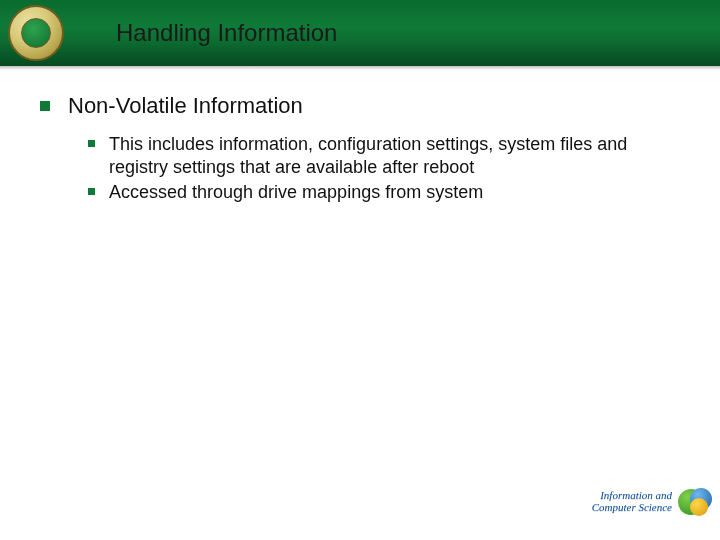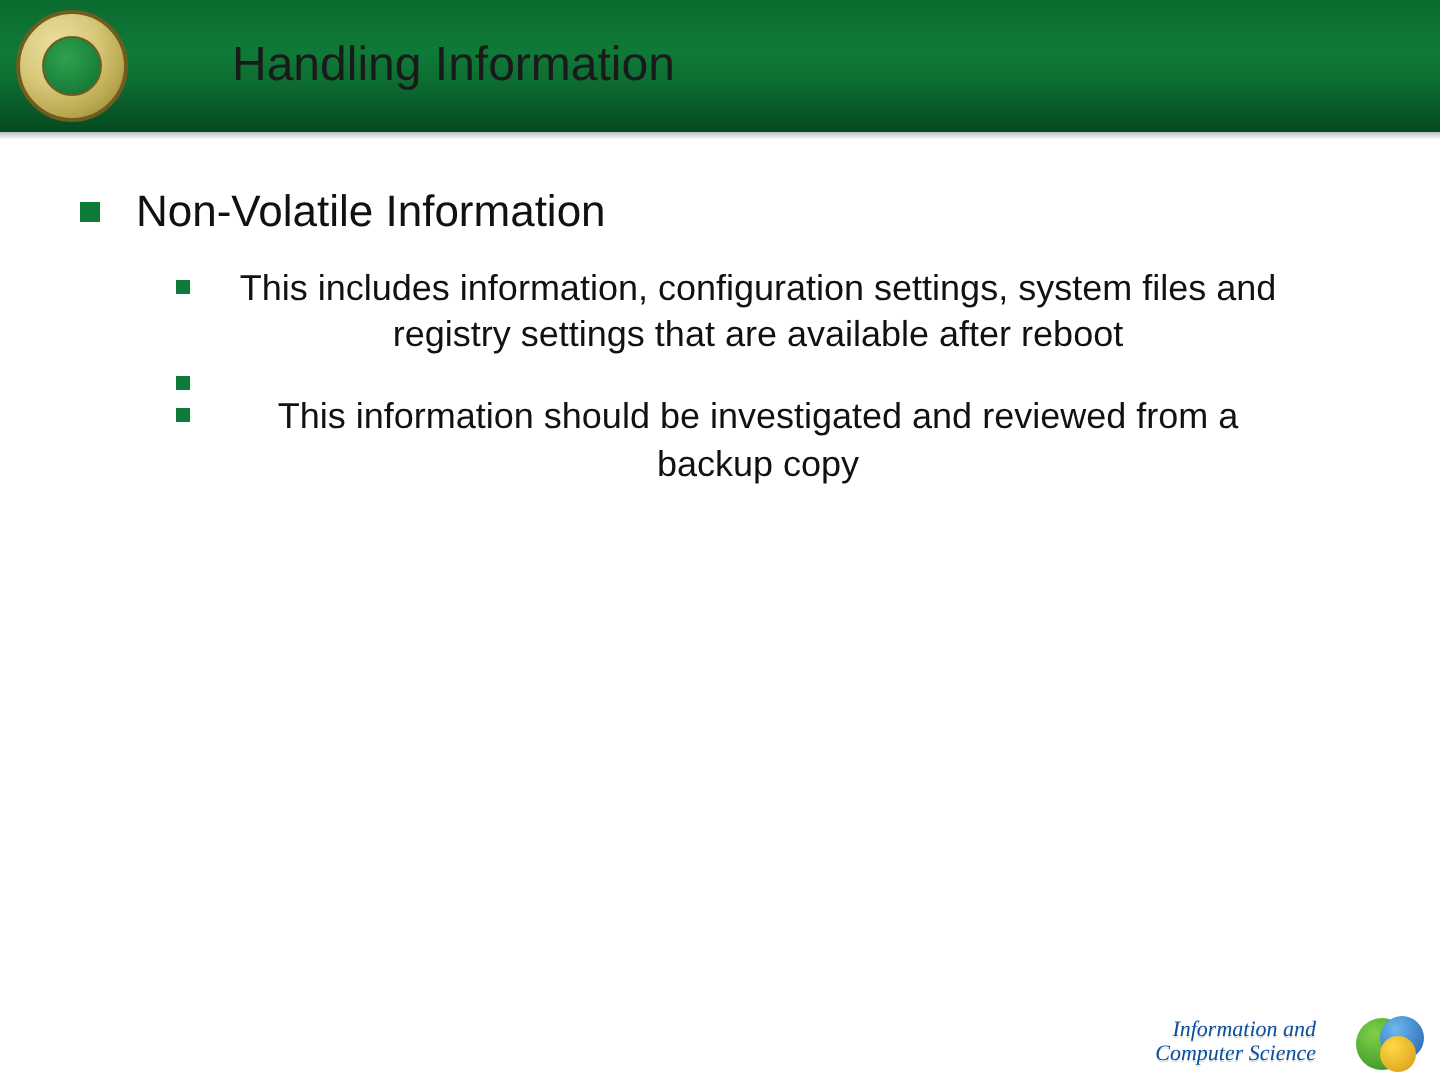--- a/index.html
+++ b/index.html
@@ -55,37 +55,37 @@
   .content {
     padding: 26px 40px 20px 40px;
     color: #111;
   }
   .bullet-row {
     display: flex;
     align-items: flex-start;
     margin-bottom: 10px;
   }
   .bullet-row.level0 { margin-left: 0; }
-  .bullet-row.level1 { margin-left: 48px; margin-bottom: 2px; text-align: center; }
+  .bullet-row.level1 { margin-left: 48px; margin-bottom: 2px; }
   .sq {
     flex: 0 0 auto;
     background: #0d7a38;
   }
   .sq.big { width: 10px; height: 10px; margin-top: 9px; margin-right: 18px; }
   .sq.small { width: 7px; height: 7px; margin-top: 7px; margin-right: 14px; }
   .l0-text { font-size: 22px; line-height: 1.3; }
   .l1-text { font-size: 18px; line-height: 1.3; max-width: 540px; }
   .sub-list { margin-top: 12px; }
   .footer-logo {
     position: absolute;
     right: 8px;
-    bottom: 4px;
+    bottom: 24px;
     display: flex;
     align-items: center;
-    gap: 20px;
+    gap: 6px;
   }
   .footer-text {
     font-family: Georgia, 'Times New Roman', serif;
     font-style: italic;
     font-size: 11px;
     line-height: 1.05;
     color: #0a4fa0;
     text-align: right;
     text-shadow: 0 1px 0 rgba(0,0,0,0.15);
   }
@@ -122,24 +122,21 @@
     <div class="sq big"></div>
     <div class="l0-text">Non-Volatile Information</div>
   </div>
   <div class="sub-list">
     <div class="bullet-row level1">
       <div class="sq small"></div>
       <div class="l1-text">This includes information, configuration settings, system files and registry settings that are available after reboot</div>
     </div>
     <div class="bullet-row level1">
       <div class="sq small"></div>
-    </div>
-    <div class="bullet-row level1">
-      <div class="sq small"></div>
-      <div class="l1-text">This information should be investigated and reviewed from a backup copy</div>
+      <div class="l1-text">Accessed through drive mappings from system</div>
     </div>
   </div>
 </div>
 
 <div class="footer-logo">
   <div class="footer-text">
     <div>Information and</div>
     <div class="line2">Computer Science</div>
   </div>
   <div class="footer-mark">

